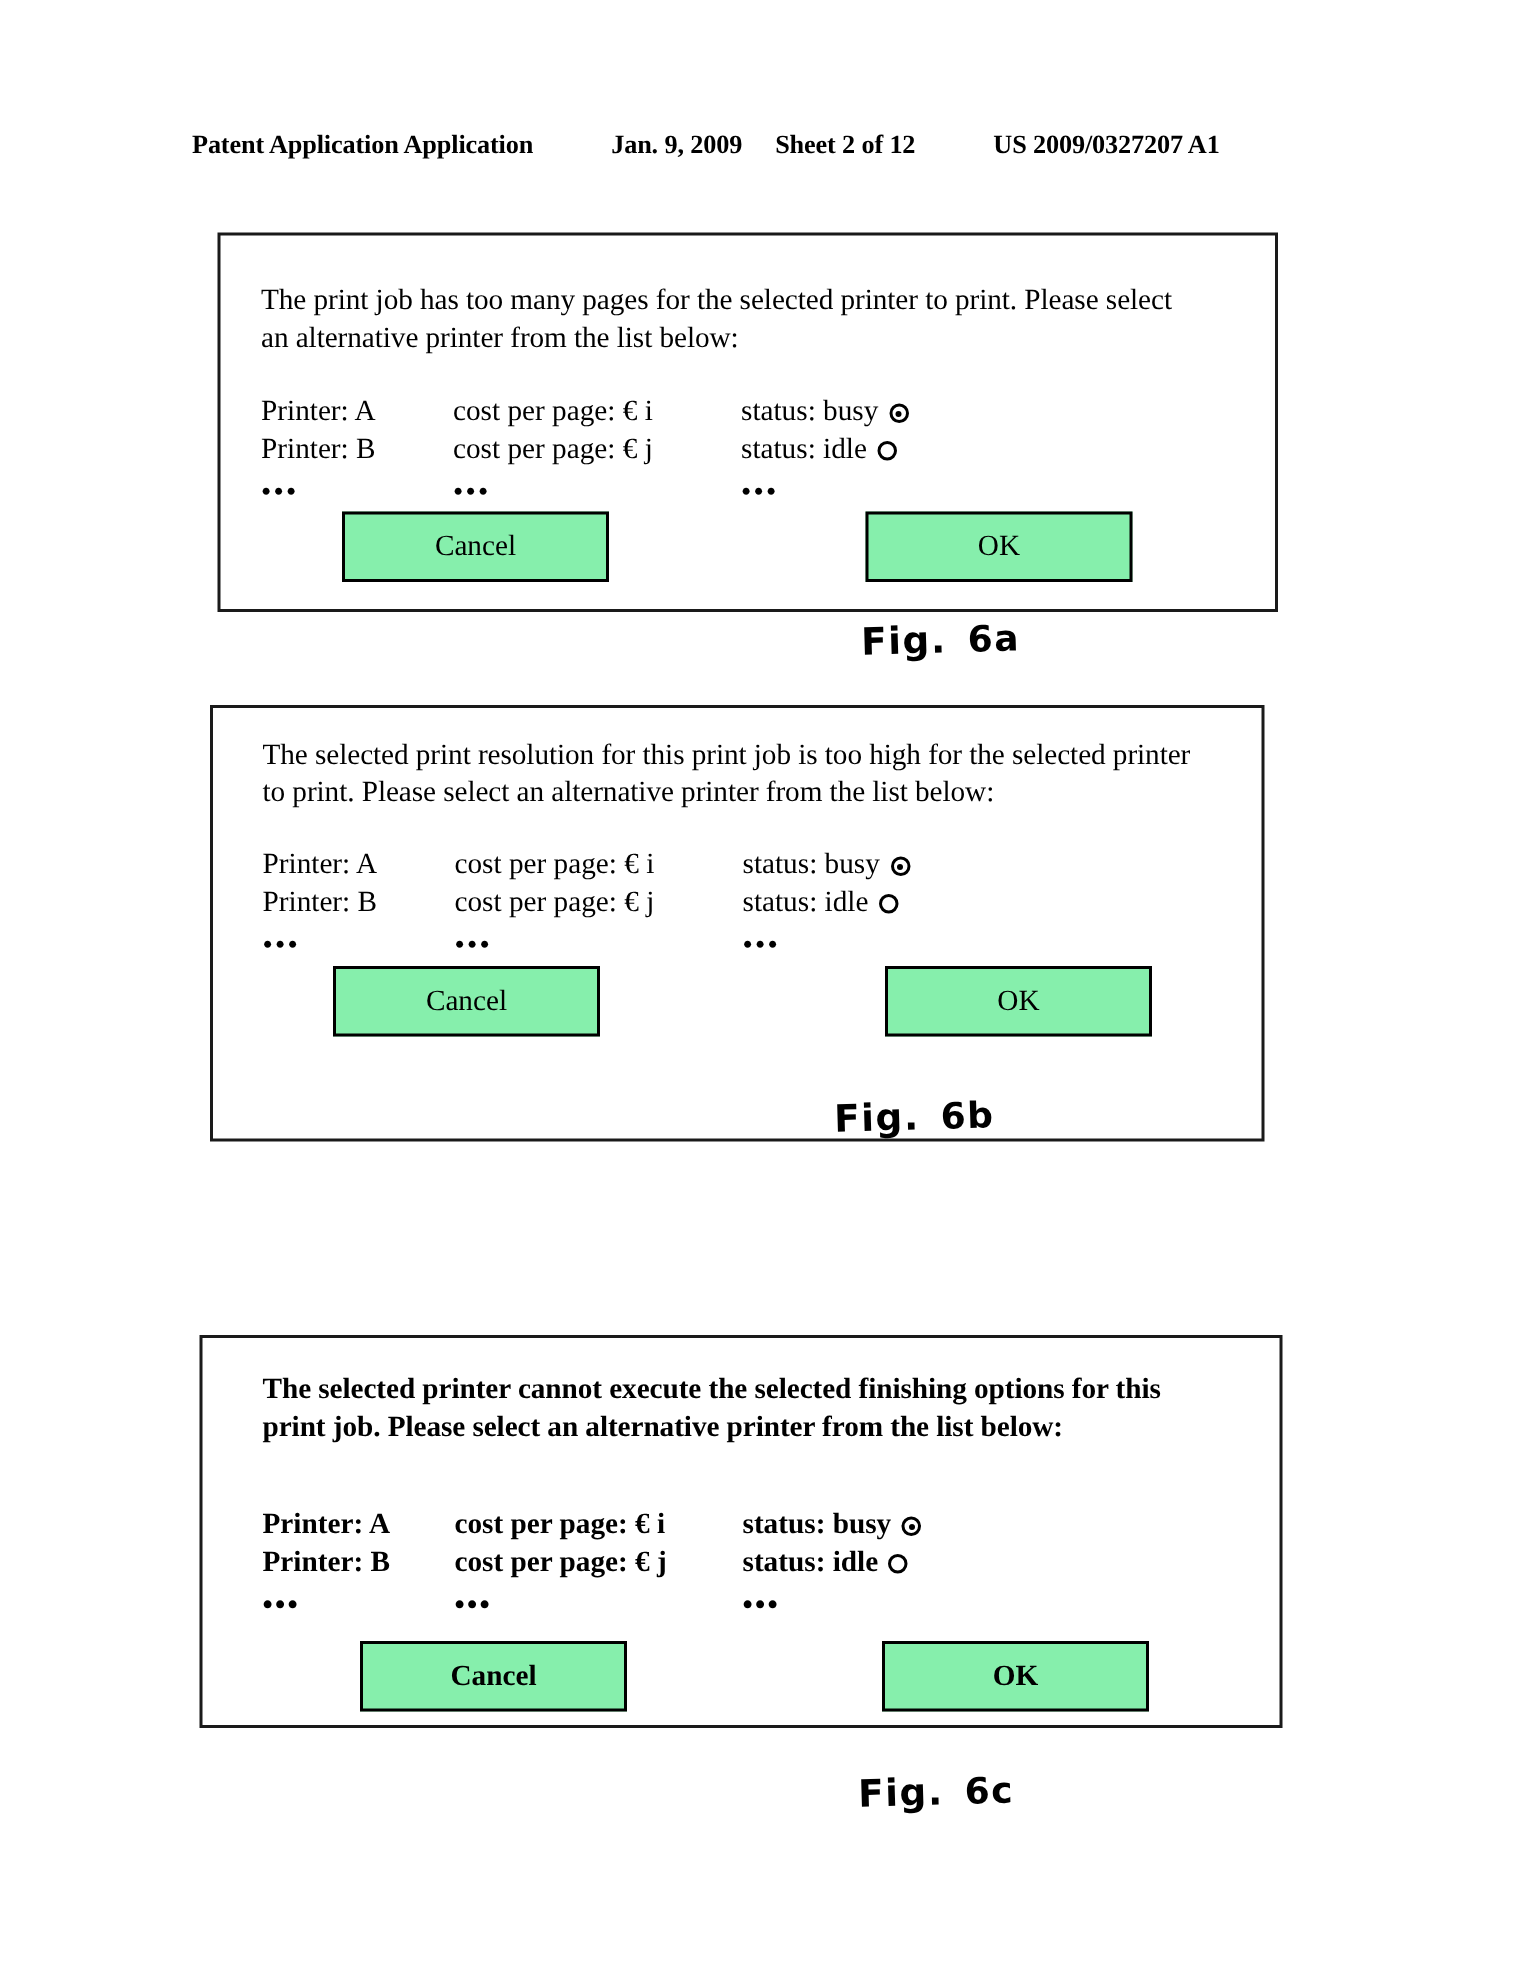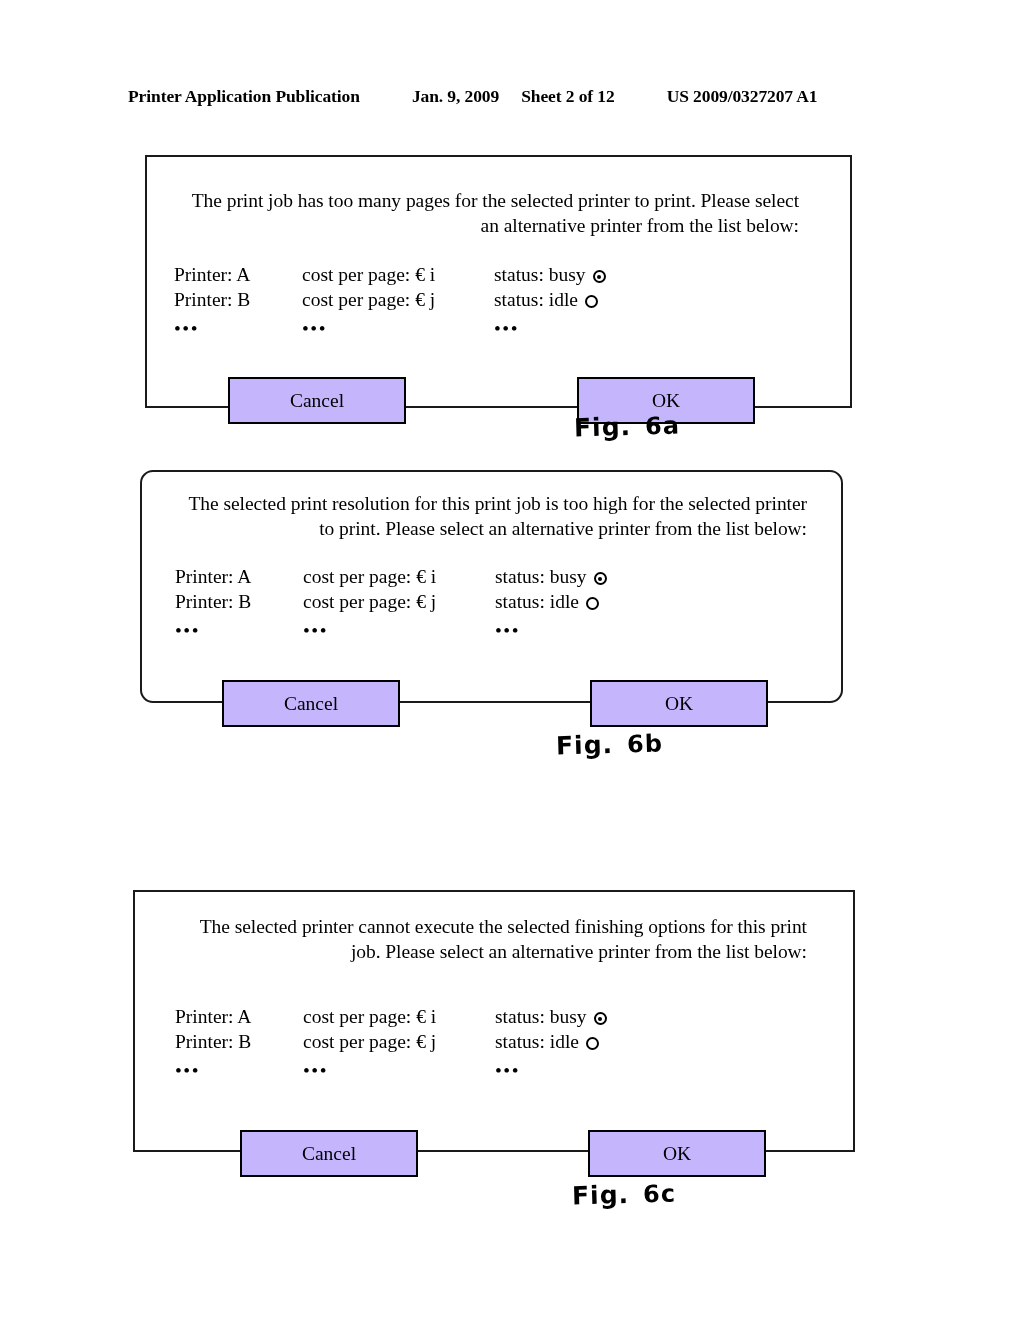--- a/index.html
+++ b/index.html
@@ -47,21 +47,20 @@
     position: relative;
     width: 100%;
     height: 100%;
   }
 
   .msg {
     position: absolute;
     font-size: 19.5px;
     line-height: 25px;
     letter-spacing: -0.05px;
-    text-align: right;
   }
 
   
   .plist {
     position: absolute;
     font-size: 19.5px;
     line-height: 25px;
   }
   .plist-row {
     display: flex;
@@ -102,29 +101,28 @@
   }
   .ind-idle {
     border-width: 2.4px;
   }
 
   
   .btn {
     position: absolute;
     box-sizing: border-box;
     border: 2px solid #000000;
-    background: #c4b5fd;
+    background: #86efac;
     display: flex;
     align-items: center;
     justify-content: center;
     font-size: 19.5px;
     line-height: 1;
     color: #000;
     user-select: none;
-    margin-top: 36px;
   }
 
   
   .fig-cap {
     position: absolute;
     font-family: "DejaVu Sans", sans-serif;
     font-size: 25px;
     font-weight: 600;
     letter-spacing: 1px;
     color: #000;
@@ -133,21 +131,21 @@
   }
   .fig-cap .fnum {
     margin-left: 14px;
     font-size: 24px;
   }
 </style>
 </head>
 <body>
 
 <div class="page-header">
-  <span class="hdr-pub">Printer Application Publication</span>
+  <span class="hdr-pub">Patent Application Application</span>
   <span class="hdr-date">Jan. 9, 2009</span>
   <span class="hdr-sheet">Sheet 2 of 12</span>
   <span class="hdr-num">US 2009/0327207 A1</span>
 </div>
 
 <div class="dialog" style="left:145px; top:155px; width:707px; height:253px;">
   <div class="dialog-inner">
 
     <div class="msg" style="left:27px; top:31px; width:625px;">The print job has too many pages for the selected printer to print. Please select an alternative printer from the list below:</div>
 
@@ -172,21 +170,21 @@
     <div class="btn" style="left:81px; top:184px; width:178px; height:47px;">Cancel</div>
     <div class="btn" style="left:430px; top:184px; width:178px; height:47px;">OK</div>
 
   </div>
 </div>
 
 <div class="fig-cap" style="left:574px; top:412px;">
   <span>Fig.</span><span class="fnum">6a</span>
 </div>
 
-<div class="dialog" style="left:140px; top:470px; width:703px; height:233px;border-radius:13px;">
+<div class="dialog" style="left:140px; top:470px; width:703px; height:291px;">
   <div class="dialog-inner">
 
     <div class="msg" style="left:33px; top:19px; width:632px;">The selected print resolution for this print job is too high for the selected printer to print. Please select an alternative printer from the list below:</div>
 
     <div class="plist" style="left:33px; top:92px;">
       <div class="plist-row">
         <span class="col-printer">Printer: A</span>
         <span class="col-cost">cost per page: € i</span>
         <span class="col-status"><span>status: busy</span><span class="ind ind-busy"></span></span>
       </div>
@@ -205,21 +203,21 @@
     <div class="btn" style="left:80px; top:172px; width:178px; height:47px;">Cancel</div>
     <div class="btn" style="left:448px; top:172px; width:178px; height:47px;">OK</div>
 
   </div>
 </div>
 
 <div class="fig-cap" style="left:556px; top:730px;">
   <span>Fig.</span><span class="fnum">6b</span>
 </div>
 
-<div class="dialog" style="left:133px; top:890px; width:722px; height:262px;">
+<div class="dialog" style="left:133px; top:890px; width:722px; height:262px;font-weight:bold;">
   <div class="dialog-inner">
 
     <div class="msg" style="left:40px; top:22px; width:632px;">The selected printer cannot execute the selected finishing options for this print job. Please select an alternative printer from the list below:</div>
 
     <div class="plist" style="left:40px; top:112px;">
       <div class="plist-row">
         <span class="col-printer">Printer: A</span>
         <span class="col-cost">cost per page: € i</span>
         <span class="col-status"><span>status: busy</span><span class="ind ind-busy"></span></span>
       </div>

